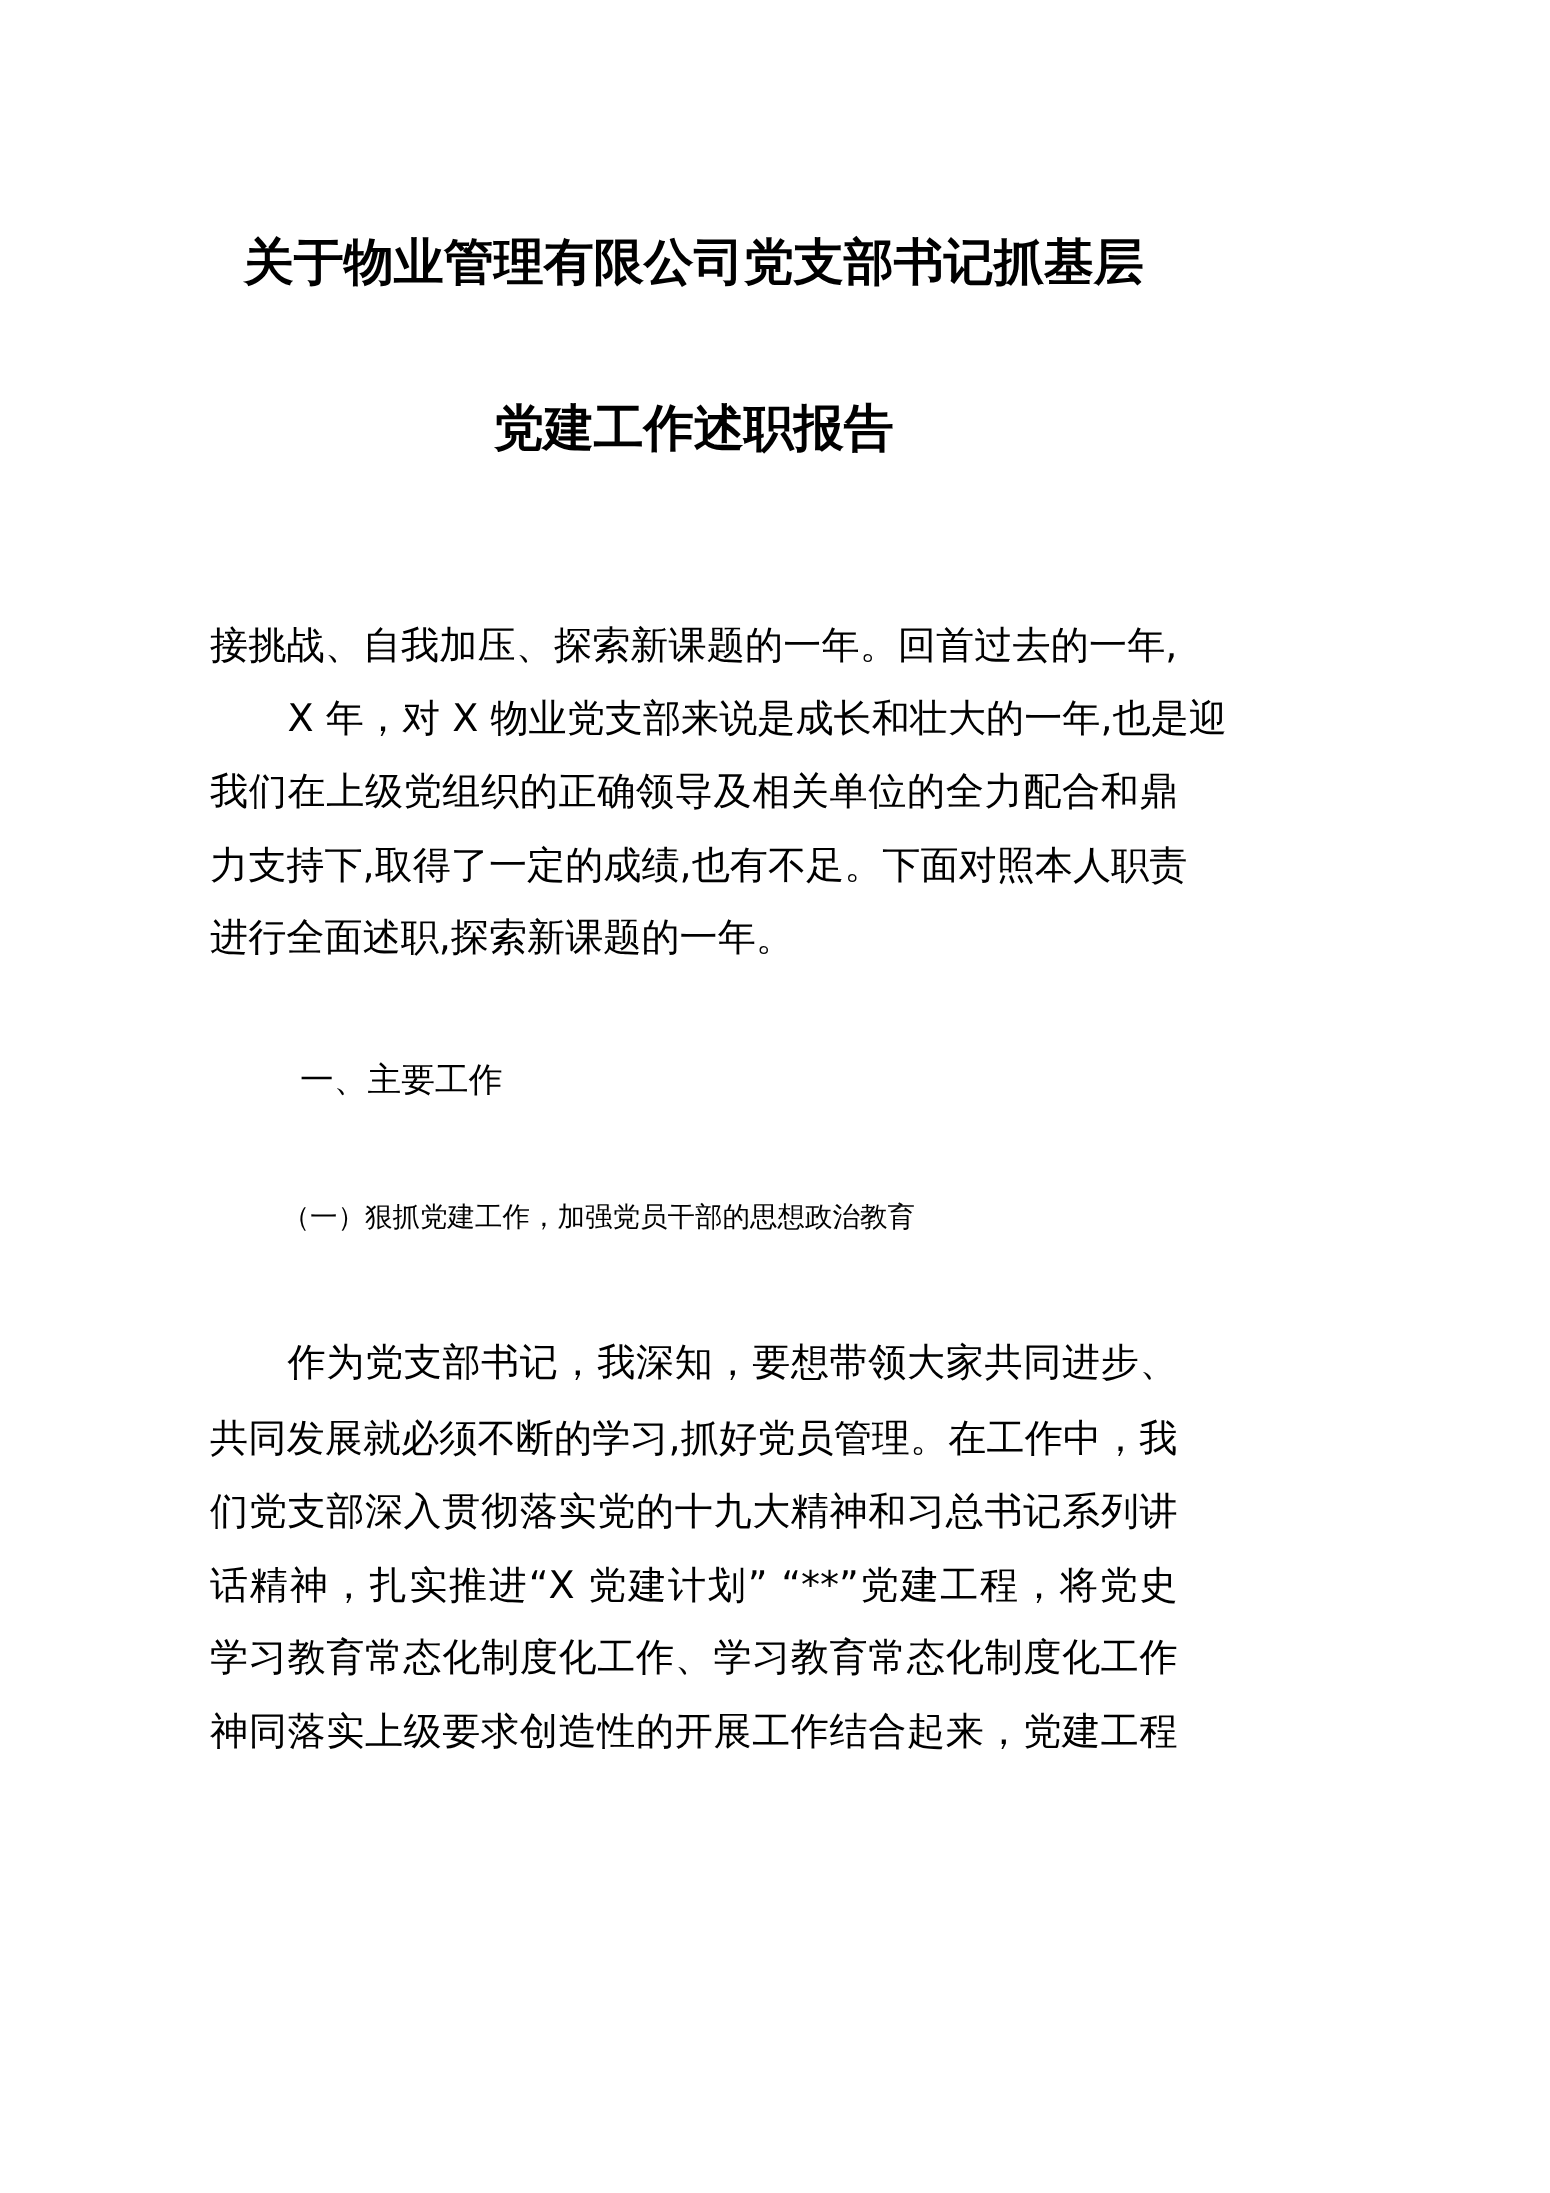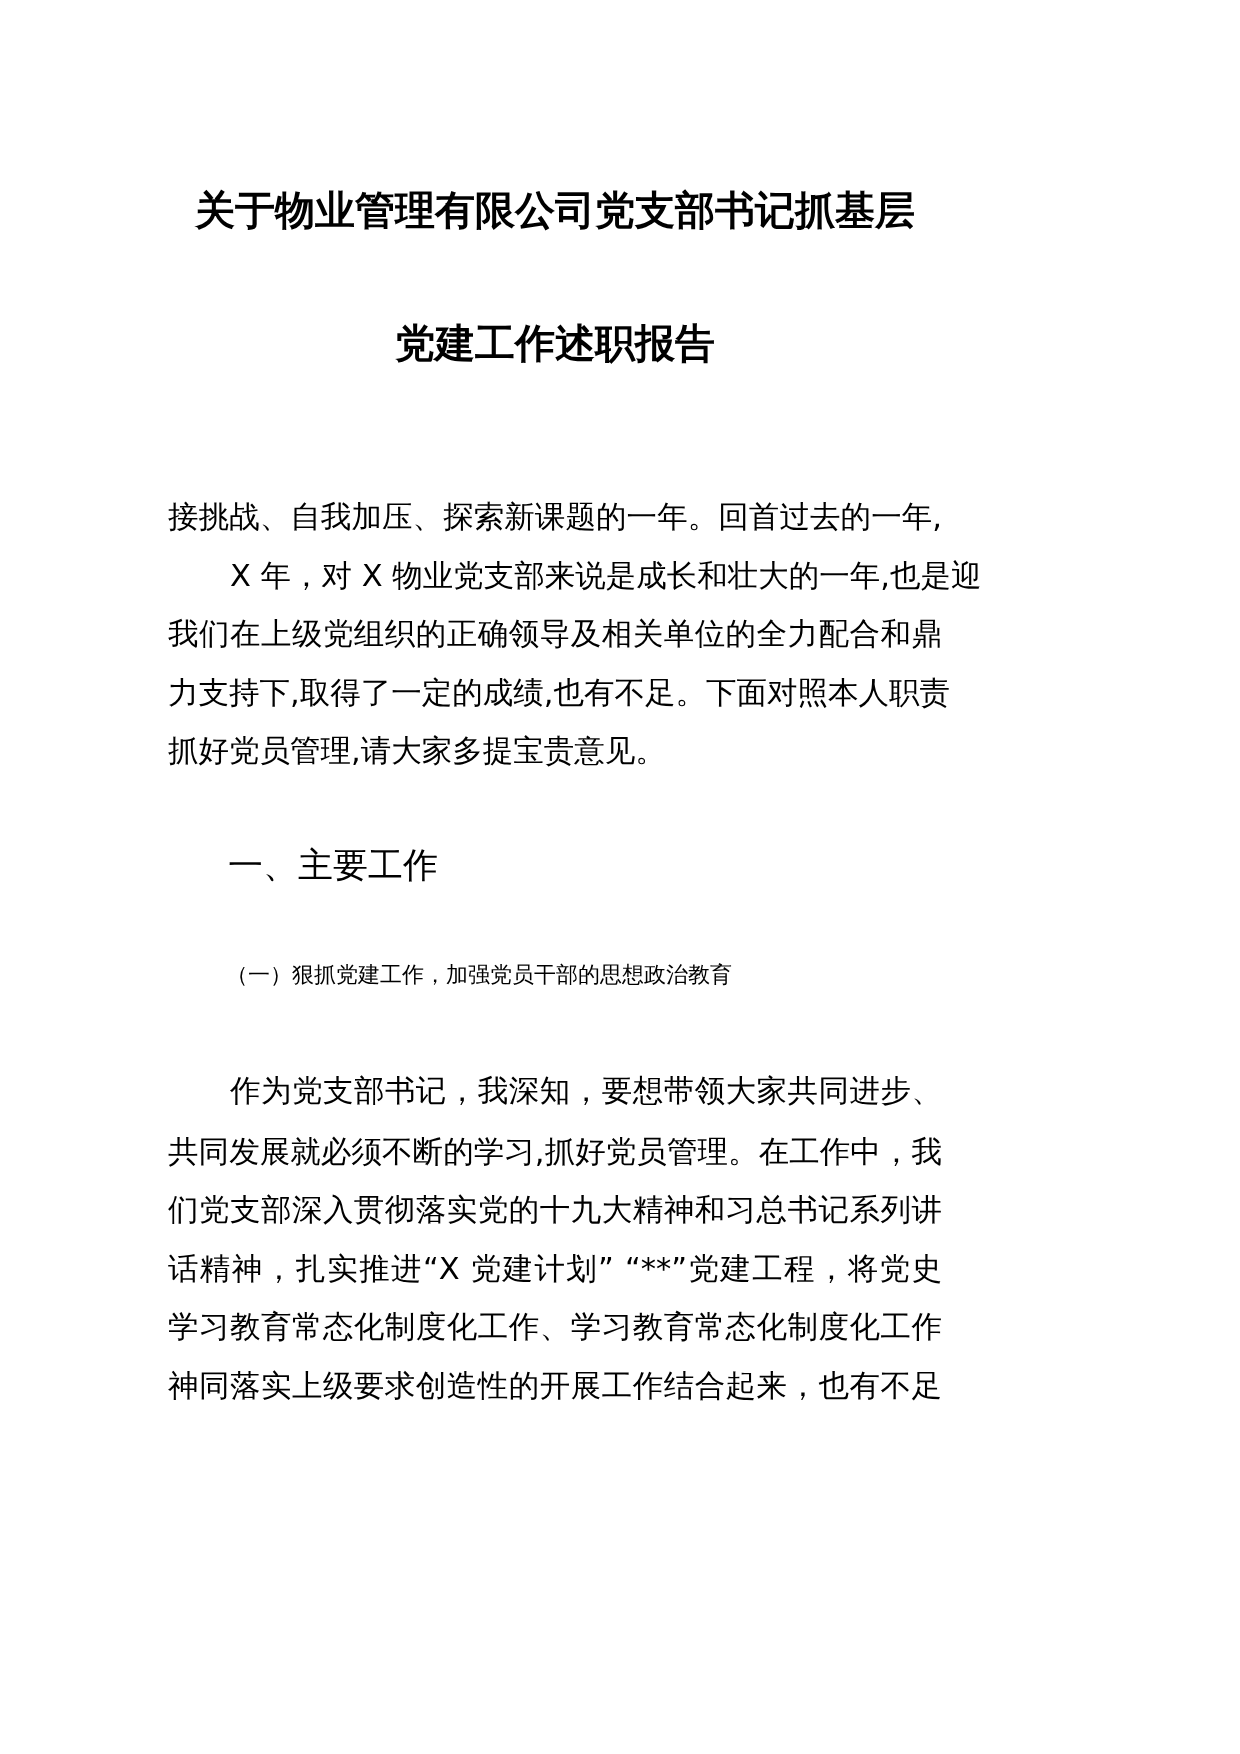--- a/index.html
+++ b/index.html
@@ -40,23 +40,23 @@
       width: 774px;
       font-size: 30.5px;
       line-height: 58.6px;
       text-align: justify;
       text-align-last: left;
       margin: 0;
     }
     .p1 { top: 488px; }
     .heading1 {
       position: absolute;
-      left: 60px;
+      left: 72px;
       top: 836px;
-      font-size: 35px;
+      font-size: 27px;
       line-height: 58px;
       white-space: nowrap;
     }
     .heading2 {
       position: absolute;
       left: 58px;
       top: 946px;
       font-size: 22px;
       line-height: 58px;
       white-space: nowrap;
@@ -78,29 +78,29 @@
 <div class="page">
 
   <div class="title title-line-1">关于物业管理有限公司党支部书记抓基层</div>
   <div class="title title-line-2">党建工作述职报告</div>
 
   <div class="para p1">
     <span class="line">接挑战、自我加压、探索新课题的一年。回首过去的一年,</span>
     <span class="line" style="padding-left:62px;">X 年，对 X 物业党支部来说是成长和壮大的一年,也是迎</span>
     <span class="line">我们在上级党组织的正确领导及相关单位的全力配合和鼎</span>
     <span class="line">力支持下,取得了一定的成绩,也有不足。下面对照本人职责</span>
-    <span class="line last">抓好党员管理,请大家多提宝贵意见。</span>
+    <span class="line last">进行全面述职,探索新课题的一年。</span>
   </div>
 
   <div class="heading1">一、主要工作</div>
 
   <div class="heading2">（一）狠抓党建工作，加强党员干部的思想政治教育</div>
 
   <div class="para p2">
     <span class="line" style="padding-left:62px;font-family:Liberation Mono, monospace;">作为党支部书记，我深知，要想带领大家共同进步、</span>
     <span class="line">共同发展就必须不断的学习,抓好党员管理。在工作中，我</span>
     <span class="line">们党支部深入贯彻落实党的十九大精神和习总书记系列讲</span>
     <span class="line">话精神，扎实推进“X 党建计划” “**”党建工程，将党史</span>
     <span class="line">学习教育常态化制度化工作、学习教育常态化制度化工作</span>
-    <span class="line">神同落实上级要求创造性的开展工作结合起来，也有不足</span>
+    <span class="line">神同落实上级要求创造性的开展工作结合起来，党建工程</span>
   </div>
 
 </div>
 
 </body></html>

